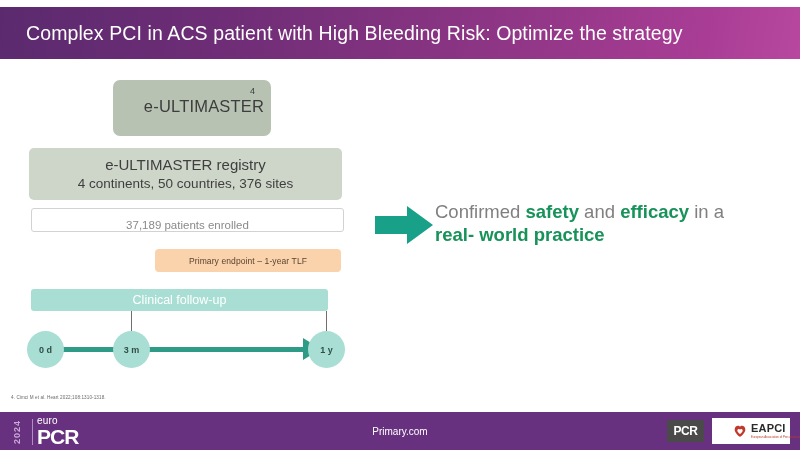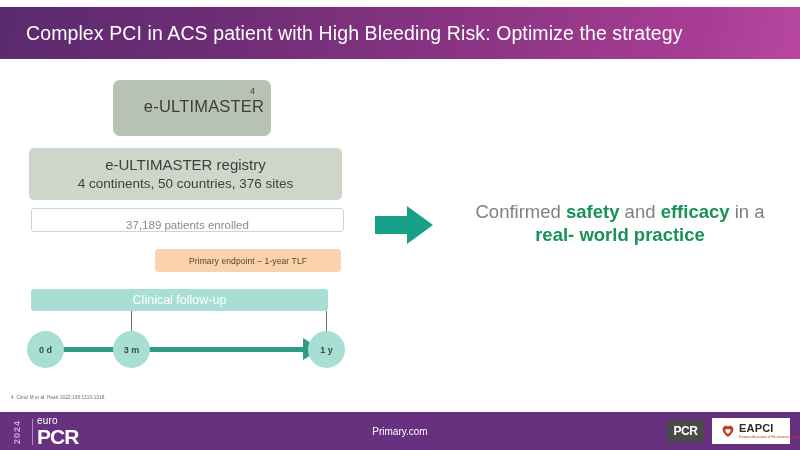--- a/index.html
+++ b/index.html
@@ -170,23 +170,23 @@
   
   .big-arrow {
     position: absolute;
     left: 375px; top: 203px;
     width: 60px; height: 44px;
   }
 
   
   .conclusion {
     position: absolute;
-    left: 452px; top: 200px;
+    left: 435px; top: 200px;
     width: 336px;
-    text-align: center;
+    text-align: left;
     font-size: 18.5px;
     line-height: 23px;
     color: #808080;
   }
   .conclusion .hl {
     color: #179258;
     font-weight: bold;
   }
 
   
@@ -268,21 +268,21 @@
     font-weight: bold;
     letter-spacing: -0.5px;
   }
   .eapci-badge {
     position: absolute;
     left: 712px; top: 418px;
     width: 78px; height: 26px;
     background: #ffffff;
     display: flex;
     align-items: center;
-    padding-left: 8px;
+    padding-left: 20px;
     box-sizing: border-box;
   }
   .eapci-heart { width: 16px; height: 16px; flex: 0 0 auto; }
   .eapci-texts {
     display: flex;
     flex-direction: column;
     margin-left: 3px;
     line-height: 1;
   }
   .eapci-name {

